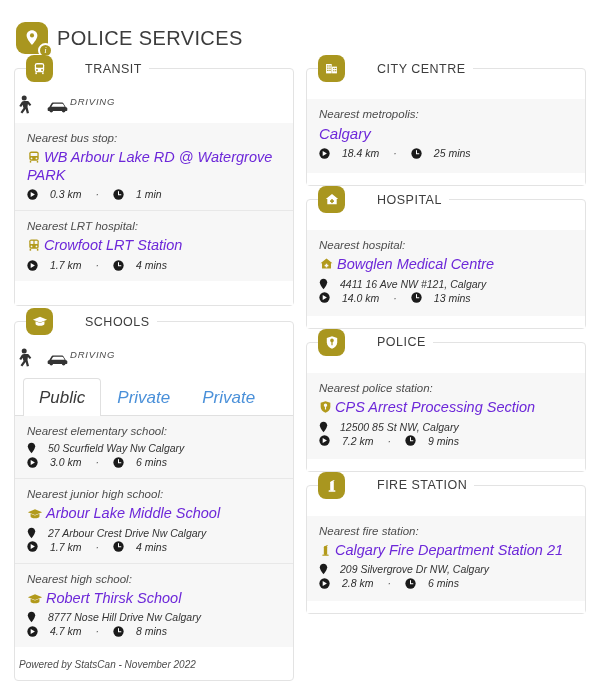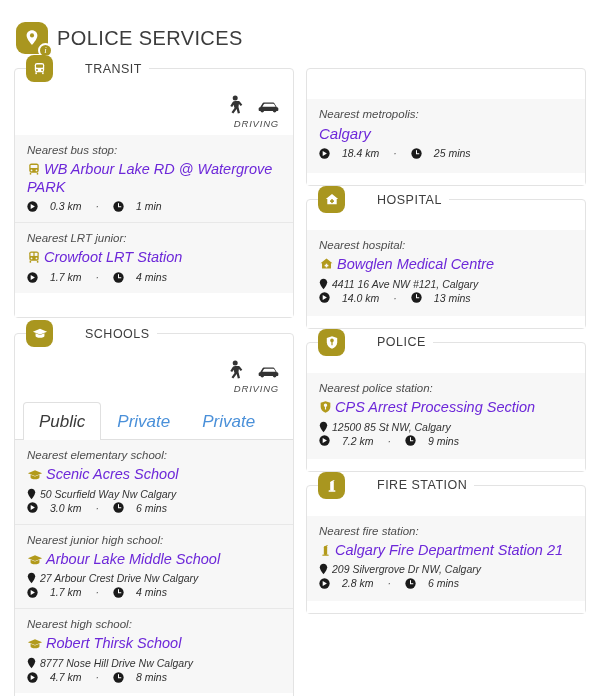--- a/index.html
+++ b/index.html
@@ -108,22 +108,20 @@
     font-size: 12.5px;
     letter-spacing: 0.5px;
     color: #3d3d3d;
     margin-left: 24px;
   }
   .card-body { padding: 26px 0 0 0; font-style: italic; }
 
   
   .mode-row {
     display: flex;
-    flex-direction: column;
-    align-items: flex-end;
     padding: 0 12px 6px 0;
   }
   .mode-icons {
     display: flex;
     align-items: center;
     gap: 14px;
   }
   .mode-label {
     font-size: 9.5px;
     letter-spacing: 0.8px;
@@ -181,21 +179,21 @@
   .entry-name .nm-icon {
     display: inline-block;
     vertical-align: -2px;
     margin-right: 3px;
   }
   .entry-addr {
     font-size: 10.5px;
     color: #333333;
     display: flex;
     align-items: center;
-    gap: 4px;
+    gap: 12px;
     margin-bottom: 2px;
   }
   .entry-meta {
     font-size: 10.5px;
     color: #2e2e2e;
     display: flex;
     align-items: center;
     gap: 12px;
   }
   .entry-meta .dot-sep { margin: 0 2px; color: #555; }
@@ -293,21 +291,21 @@
                   <svg width="11" height="11" viewBox="0 0 12 12" aria-hidden="true">
                     <circle cx="6" cy="6" r="5.6" fill="#1b1b1b"></circle>
                     <path d="M6 2.8v3.4h2.6" stroke="#ffffff" stroke-width="1.1" fill="none" stroke-linecap="round"></path>
                   </svg>
                 </span>
                 <span>1 min</span>
               </div>
             </div>
 
             <div class="entry">
-              <div class="entry-label">Nearest LRT junior:</div>
+              <div class="entry-label">Nearest LRT hospital:</div>
               <a class="entry-name">
                 <span class="nm-icon">
                   <svg width="14" height="14" viewBox="0 0 16 16" aria-hidden="true">
                     <rect x="2.6" y="1.6" width="10.8" height="10.6" rx="2.2" fill="#b29a1b"></rect>
                     <rect x="4" y="3.2" width="3.3" height="3.6" fill="#f7f7f7"></rect>
                     <rect x="8.7" y="3.2" width="3.3" height="3.6" fill="#f7f7f7"></rect>
                     <circle cx="5.2" cy="9.6" r="1" fill="#f7f7f7"></circle>
                     <circle cx="10.8" cy="9.6" r="1" fill="#f7f7f7"></circle>
                     <rect x="3" y="12.3" width="1.7" height="2.2" fill="#b29a1b"></rect>
                     <rect x="11.3" y="12.3" width="1.7" height="2.2" fill="#b29a1b"></rect>
@@ -369,28 +367,20 @@
           <div class="tabs">
             <div class="tab active">Public</div>
             <div class="tab">Private</div>
             <div class="tab">Private</div>
           </div>
 
           <div class="entries">
 
             <div class="entry">
               <div class="entry-label">Nearest elementary school:</div>
-              <a class="entry-name">
-                <span class="nm-icon">
-                  <svg width="16" height="12" viewBox="0 0 18 13" aria-hidden="true">
-                    <path d="M9 1.2L1 4.4l8 3.2 8-3.2z" fill="#b29a1b"></path>
-                    <path d="M4 6.2v3c0 1.1 2.3 2 5 2s5-.9 5-2v-3L9 8.1z" fill="#b29a1b"></path>
-                  </svg>
-                </span><span>Scenic Acres School</span>
-              </a>
               <div class="entry-addr">
                 <span class="meta-ico">
                   <svg width="9" height="12" viewBox="0 0 10 13" aria-hidden="true">
                     <path d="M5 .6C2.7.6.9 2.4.9 4.6.9 7.6 5 12.4 5 12.4s4.1-4.8 4.1-7.8C9.1 2.4 7.3.6 5 .6z" fill="#1b1b1b"></path>
                   </svg>
                 </span>
                 <span>50 Scurfield Way Nw Calgary</span>
               </div>
               <div class="entry-meta">
                 <span class="meta-ico">
@@ -488,20 +478,39 @@
 
           <div class="footer" style="padding-bottom:10px;">Powered by StatsCan - November 2022</div>
         </div>
       </div>
 
     </div>
 
     <div class="col col-right">
 
       <div class="card">
+        <div class="card-legend">
+          <span class="legend-icon">
+            <svg width="15" height="15" viewBox="0 0 16 16" aria-hidden="true">
+              <rect x="2.2" y="3.2" width="6" height="10" fill="#fff"></rect>
+              <rect x="8.6" y="6" width="5.2" height="7.2" fill="#fff"></rect>
+              <rect x="3.4" y="4.6" width="1.4" height="1.3" fill="#a9961f"></rect>
+              <rect x="5.7" y="4.6" width="1.4" height="1.3" fill="#a9961f"></rect>
+              <rect x="3.4" y="7" width="1.4" height="1.3" fill="#a9961f"></rect>
+              <rect x="5.7" y="7" width="1.4" height="1.3" fill="#a9961f"></rect>
+              <rect x="3.4" y="9.4" width="1.4" height="1.3" fill="#a9961f"></rect>
+              <rect x="5.7" y="9.4" width="1.4" height="1.3" fill="#a9961f"></rect>
+              <rect x="9.8" y="7.4" width="1.3" height="1.2" fill="#a9961f"></rect>
+              <rect x="11.8" y="7.4" width="1.3" height="1.2" fill="#a9961f"></rect>
+              <rect x="9.8" y="9.8" width="1.3" height="1.2" fill="#a9961f"></rect>
+              <rect x="11.8" y="9.8" width="1.3" height="1.2" fill="#a9961f"></rect>
+            </svg>
+          </span>
+          <span class="legend-text">CITY CENTRE</span>
+        </div>
         <div class="card-body" style="padding-top:30px;">
           <div class="entries">
             <div class="entry" style="padding-bottom:14px;">
               <div class="entry-label">Nearest metropolis:</div>
               <a class="entry-name" style="font-size:15px;">
                 <span>Calgary</span>
               </a>
               <div class="entry-meta">
                 <span class="meta-ico">
                   <svg width="11" height="11" viewBox="0 0 12 12" aria-hidden="true">

